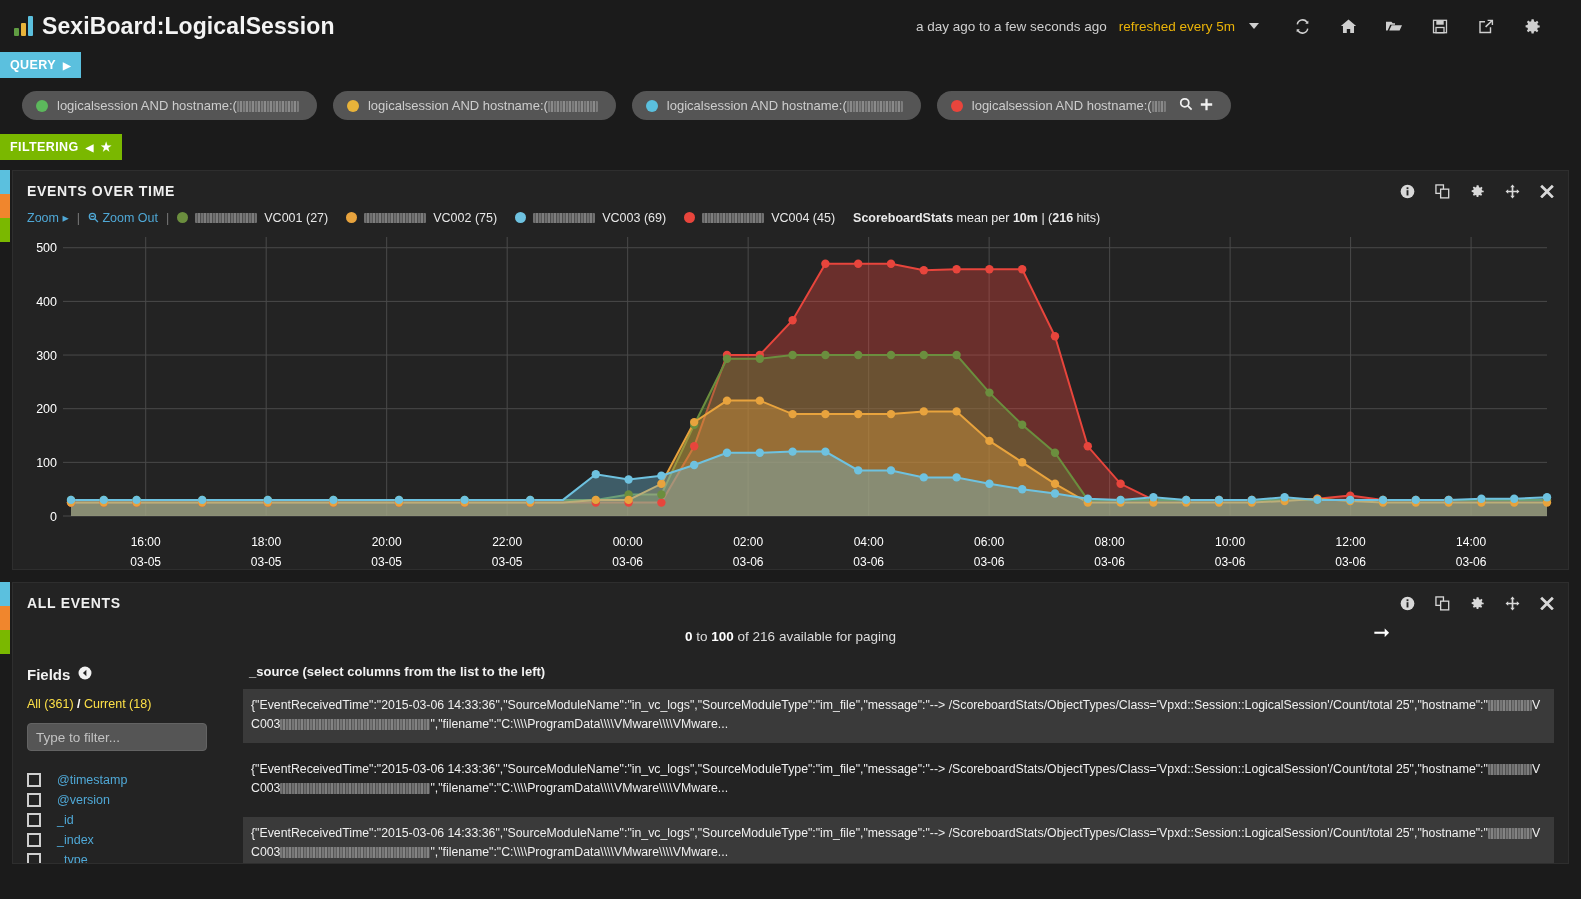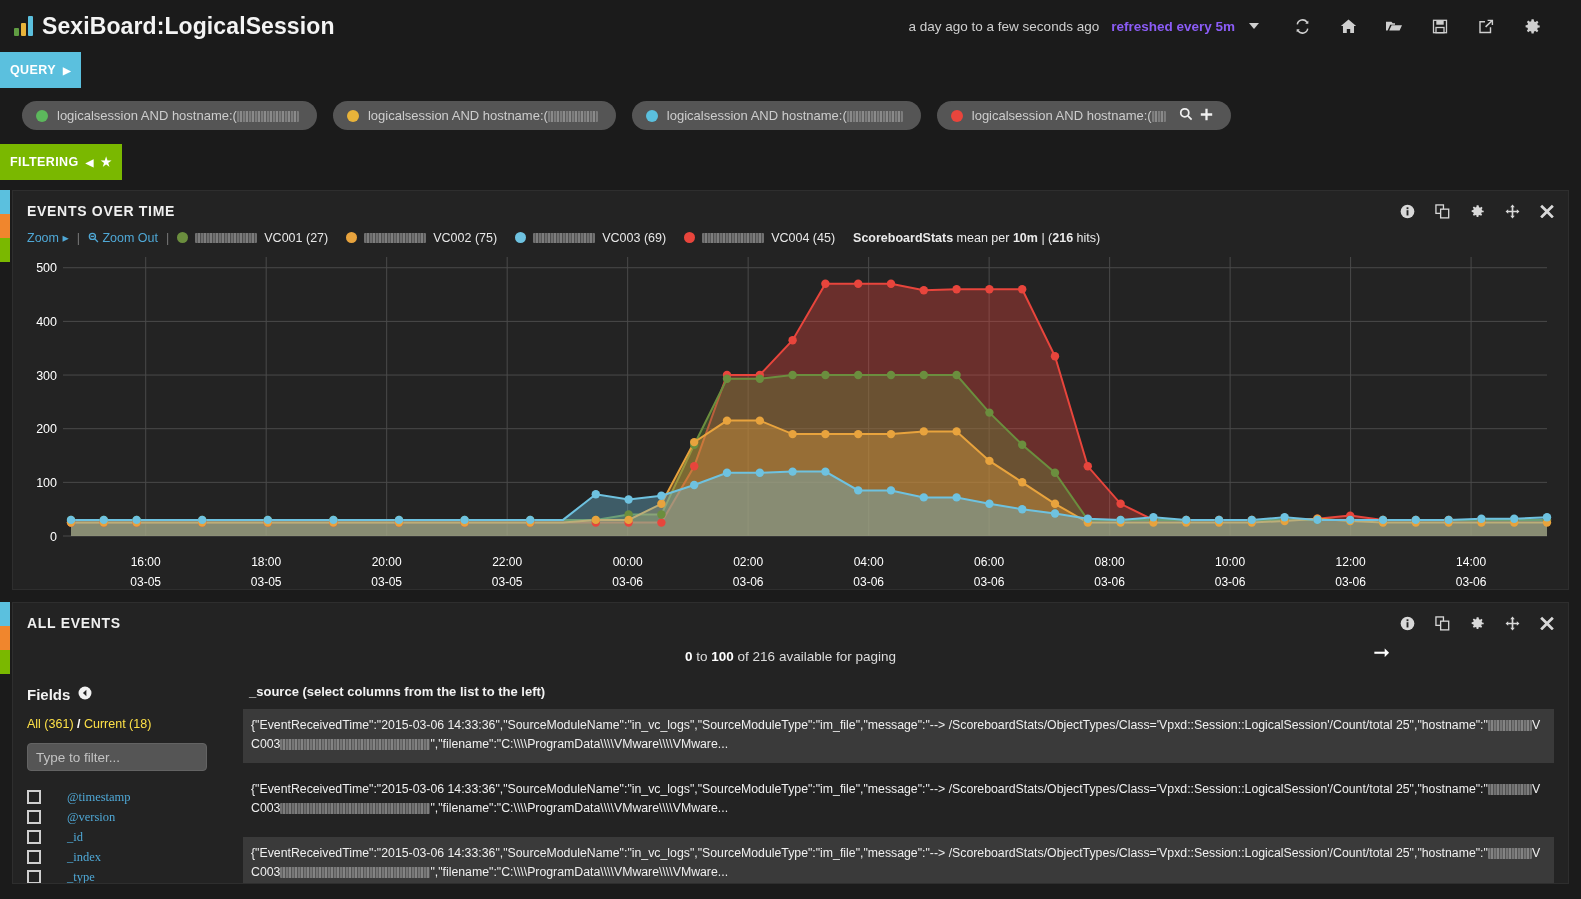--- a/index.html
+++ b/index.html
@@ -14,28 +14,28 @@
   .topbar{height:52px;display:flex;align-items:center;padding:0 0 0 14px;background:#1b1b1b;}
   .brand{display:flex;align-items:center;gap:9px;}
   .logo-bars{display:flex;align-items:flex-end;gap:2px;height:20px;}
   .logo-bars i{display:block;width:5px;border-radius:1px;}
   .b1{height:8px;background:#609d42;}
   .b2{height:13px;background:#e8b33a;}
   .b3{height:20px;background:#5bc0de;}
   .app-title{font-size:23px;font-weight:bold;color:#f4f4f4;letter-spacing:.1px;}
   .topright{margin-left:auto;display:flex;align-items:center;gap:0;padding-right:26px;}
   .timepick{font-size:13.5px;color:#cfcfcf;display:flex;align-items:center;gap:12px;cursor:pointer;}
-  .timepick .refr{color:#8b5cf6;font-weight:bold;}
+  .timepick .refr{color:#eab308;}
   .caret-d{width:0;height:0;border-left:5px solid transparent;border-right:5px solid transparent;border-top:6px solid #cfcfcf;margin-left:2px;}
   .topicon{width:46px;text-align:center;color:#cfcfcf;font-size:16px;cursor:pointer;display:flex;align-items:center;justify-content:center;height:30px;}
   .topicon:first-of-type{margin-left:20px;}
   .topicon svg{display:block;}
 
   
-  .sect-tab{display:inline-flex;align-items:center;gap:7px;height:36px;padding:0 10px;font-size:12.5px;font-weight:bold;color:#fff;letter-spacing:.4px;cursor:pointer;}
+  .sect-tab{display:inline-flex;align-items:center;gap:7px;height:26px;padding:0 10px;font-size:12.5px;font-weight:bold;color:#fff;letter-spacing:.4px;cursor:pointer;}
   .tab-query{background:#5bc0de;}
   .tab-filter{background:#7ab800;}
   .tab-arrow{font-size:10px;}
   .star{font-size:12px;}
   .pillrow{display:flex;gap:16px;padding:13px 0 0 22px;align-items:center;}
   .pill{display:flex;align-items:center;gap:9px;background:#555;border-radius:16px;height:29px;padding:0 18px 0 14px;cursor:text;}
   .pill .dot{width:12px;height:12px;border-radius:50%;flex:0 0 auto;}
   .pill .txt{font-size:13px;color:#cdcdcd;white-space:nowrap;}
   .redact{display:inline-block;vertical-align:-2px;height:11px;background:
      repeating-linear-gradient(90deg,#8a8a8a 0 2px,#6a6a6a 2px 3px,#9c9c9c 3px 5px,#5d5d5d 5px 6px);
@@ -78,21 +78,21 @@
   .next-arrow{position:absolute;right:178px;color:#fff;font-size:20px;cursor:pointer;}
   .events-body{display:flex;padding:6px 0 0 0;}
   .fields-col{width:210px;padding:16px 0 0 14px;flex:0 0 auto;}
   .fields-title{font-size:15px;font-weight:bold;color:#f2f2f2;display:flex;align-items:center;gap:8px;}
   .fields-counts{font-size:12.5px;margin-top:14px;}
   .fields-counts a{color:#fde047;text-decoration:none;cursor:pointer;}
   .fields-counts .slash{color:#fff;font-weight:bold;}
   .filter-input{margin-top:12px;width:162px;height:26px;background:#555;border:1px solid #636363;border-radius:4px;color:#cfcfcf;font-size:13.5px;padding:0 8px;font-family:"Liberation Sans",sans-serif;}
   .filter-input::placeholder{color:#c2c2c2;}
   .field-list{margin-top:16px;}
-  .field-item{display:flex;align-items:center;gap:26px;height:20px;font-size:12.5px;cursor:pointer;font-family:Liberation Serif, serif;}
+  .field-item{display:flex;align-items:flex-end;gap:16px;height:20px;font-size:12.5px;cursor:pointer;}
   .chk{width:10px;height:10px;border:2px solid #cfcfcf;flex:0 0 auto;}
   .field-item span{color:#4fa8d6;}
   .src-col{flex:1;padding:14px 14px 0 6px;min-width:0;}
   .src-head{font-size:13px;font-weight:bold;color:#f2f2f2;padding-left:6px;}
   .evrow{margin-top:10px;padding:7px 8px 8px 8px;font-size:12.3px;line-height:1.58;color:#efefef;word-break:break-all;}
   .evrow.alt{background:#3a3a3a;}
 </style>
 </head>
 <body>
 

